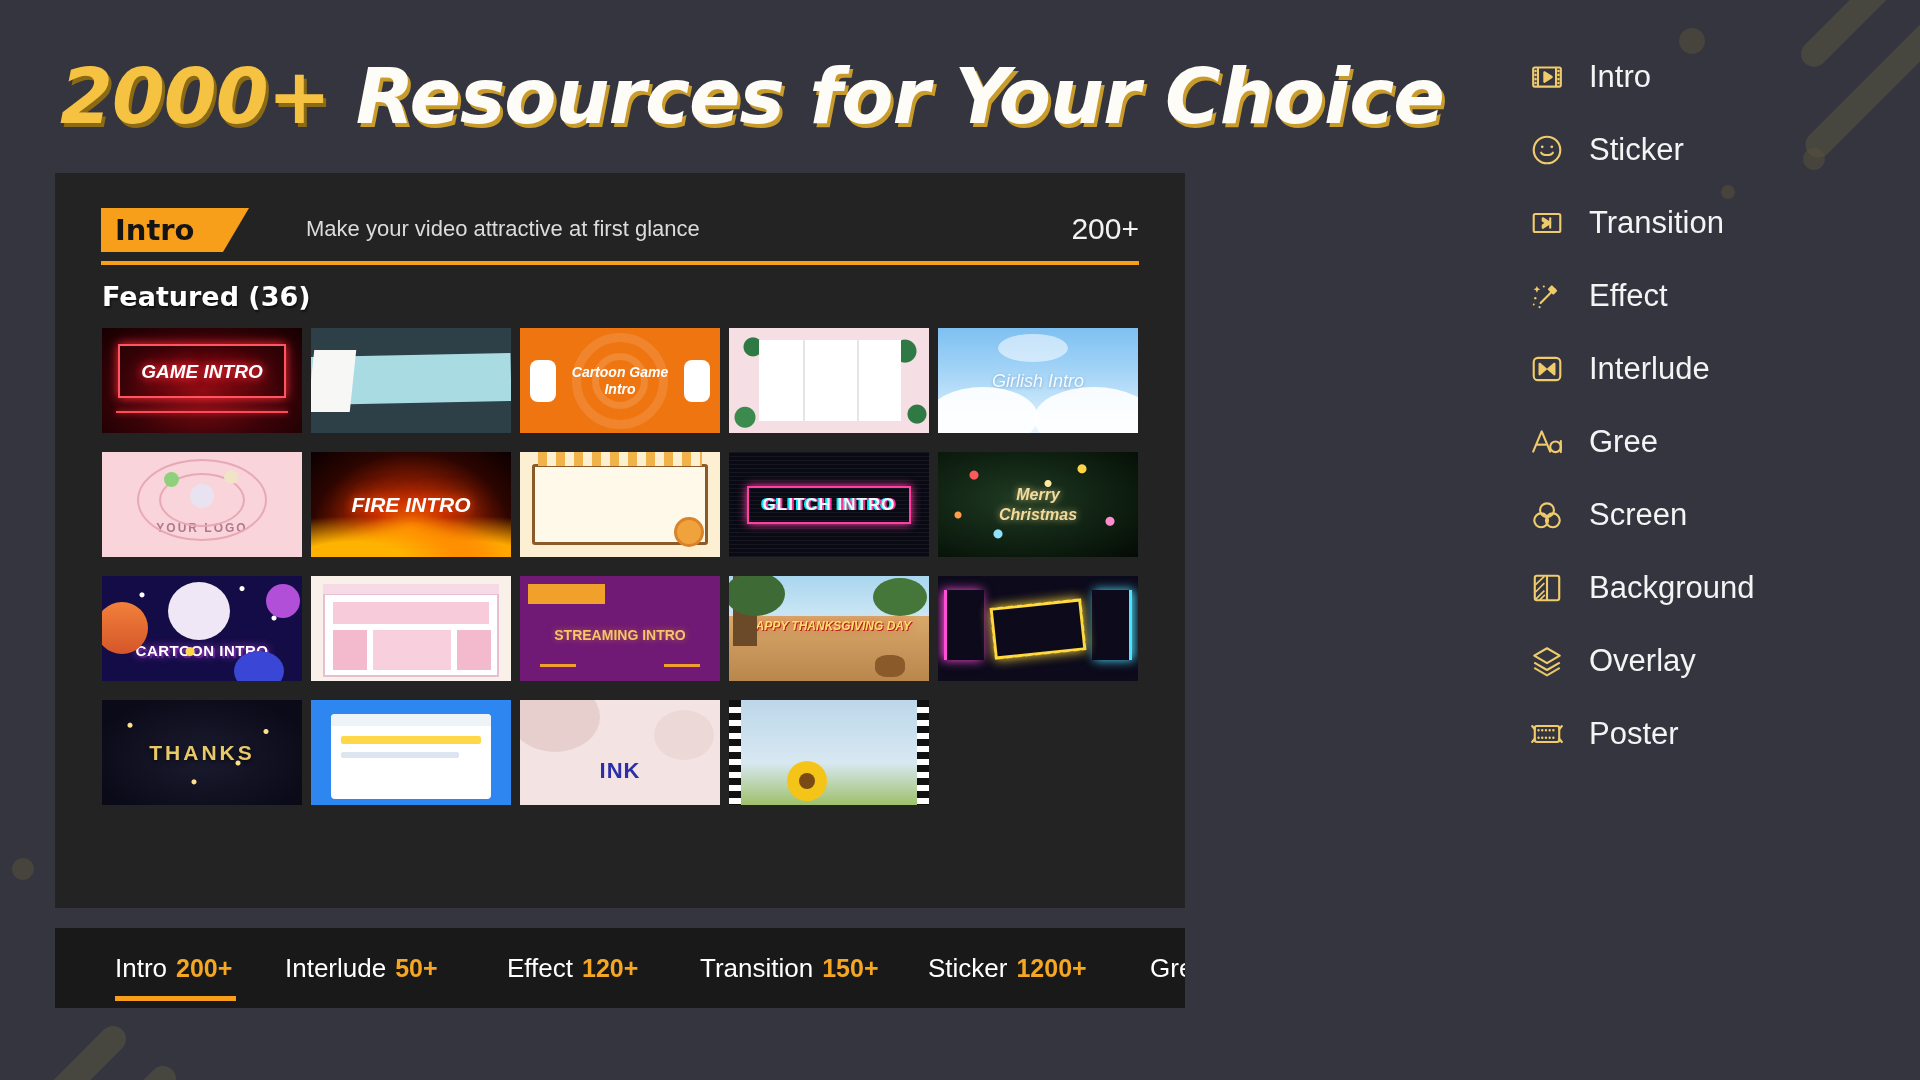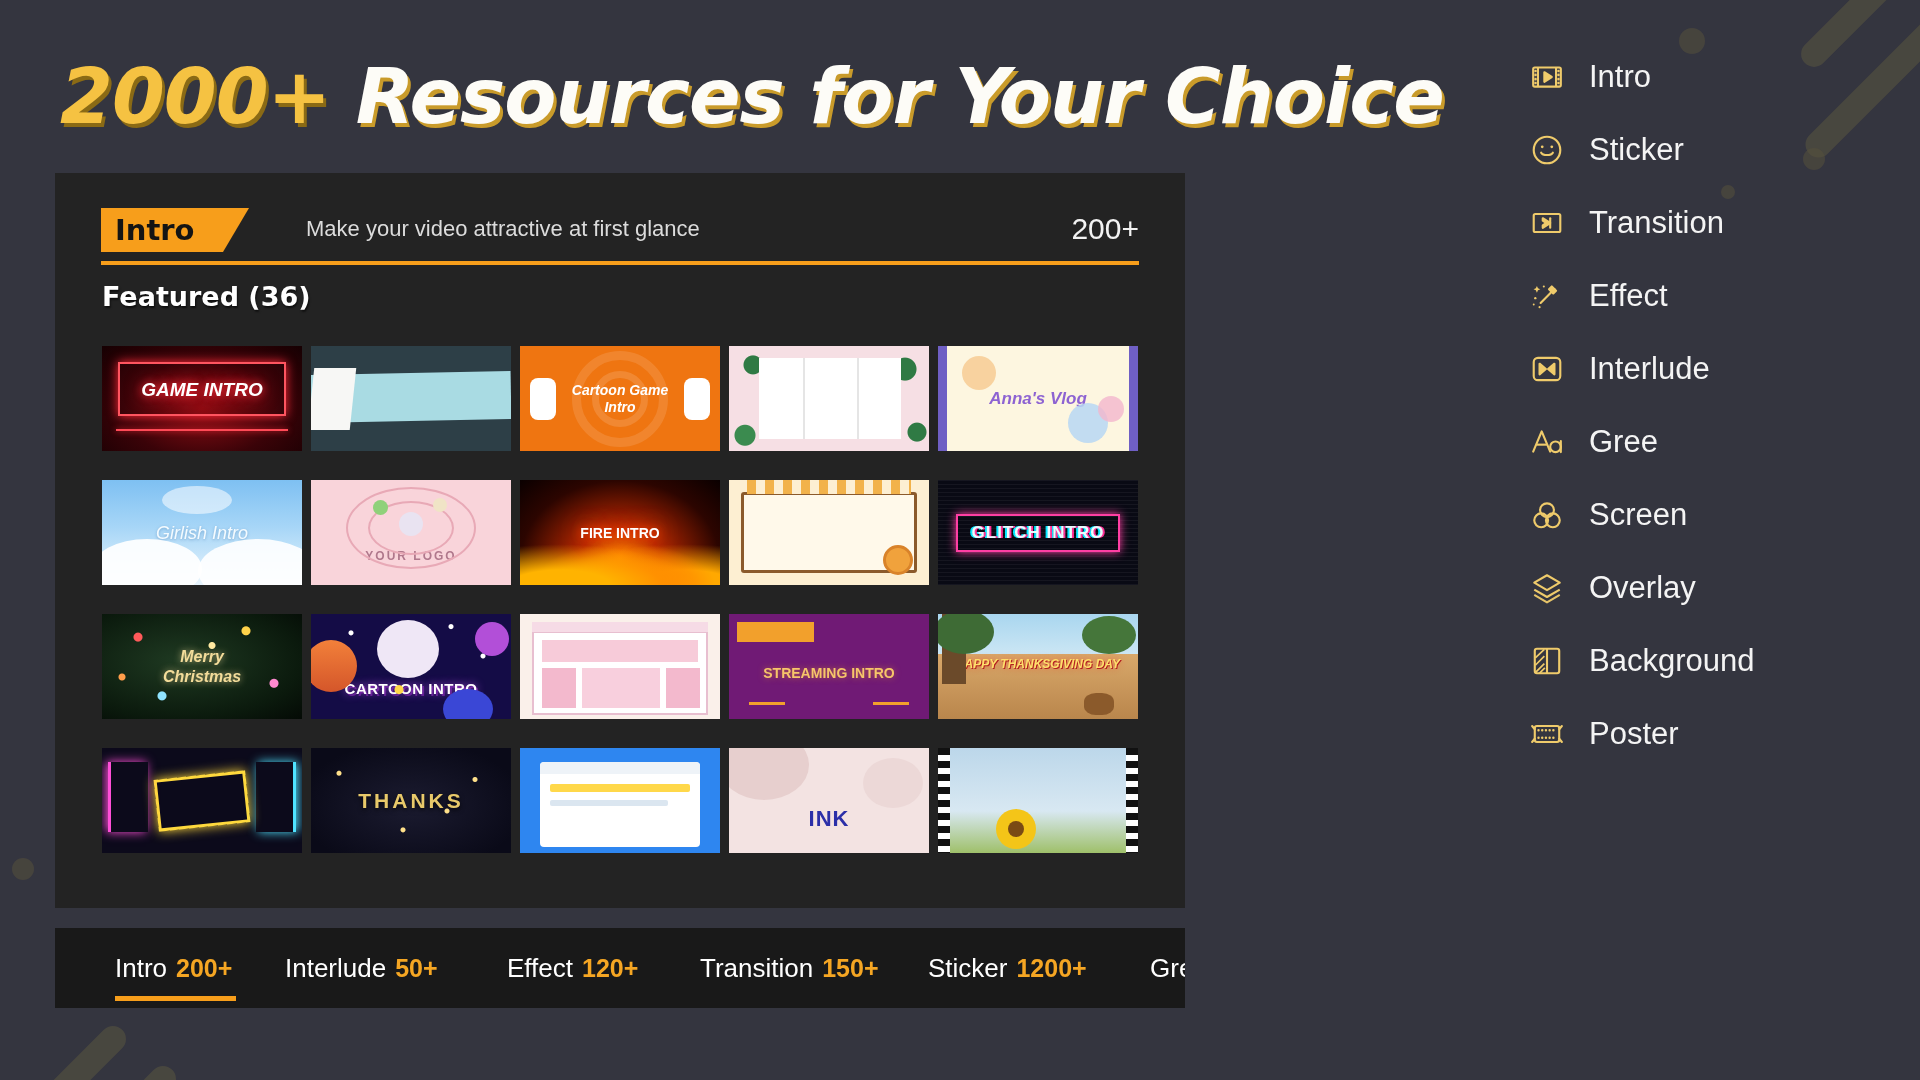--- a/index.html
+++ b/index.html
@@ -53,23 +53,23 @@
 
   #featured {
     position:absolute; left:47px; top:108px;
     font-size:27px; font-weight:bold; color:#ffffff;
     font-family:"DejaVu Sans", sans-serif;
     text-shadow:1px 2px 2px rgba(0,0,0,.6);
   }
 
   
   #grid {
-    position:absolute; left:47px; top:173px; width:1090px;
+    position:absolute; left:47px; top:155px; width:1090px;
     display:grid; grid-template-columns:repeat(5, 200px);
-    gap:29px 9px;
+    gap:19px 9px;
   }
   .thumb { width:200px; height:105px; position:relative; overflow:hidden; background:#111; }
   .thumb .lbl {
     position:absolute; left:0; right:0; top:50%; transform:translateY(-50%);
     text-align:center; font-weight:bold; white-space:nowrap;
   }
 
   
   #tabbar {
     position:absolute; left:55px; top:928px; width:1130px; height:80px;
@@ -137,44 +137,36 @@
    <div style="position:absolute;left:10px;top:32px;width:26px;height:42px;background:#fff;border-radius:8px;"></div>
    <div style="position:absolute;right:10px;top:32px;width:26px;height:42px;background:#fff;border-radius:8px;"></div>
         </div>
         <div class="thumb" style="background: rgb(246, 223, 228);">
           <div class="lbl" style="color: rgb(29, 29, 29); font-size: 14px; letter-spacing: 0.5px;">SIMPLE INTRO</div>
           <div style="position:absolute;inset:0;background:radial-gradient(circle at 12% 18%,#2f7a44 0 9px,transparent 10px),radial-gradient(circle at 88% 22%,#2f7a44 0 11px,transparent 12px),radial-gradient(circle at 8% 85%,#3b8b4f 0 10px,transparent 11px),radial-gradient(circle at 94% 82%,#2f7a44 0 9px,transparent 10px);"></div>
    <div style="position:absolute;left:30px;top:12px;width:142px;bottom:12px;background:#fff;"></div>
    <div style="position:absolute;left:74px;top:12px;width:2px;bottom:12px;background:#e5e5e5;"></div>
    <div style="position:absolute;left:128px;top:12px;width:2px;bottom:12px;background:#e5e5e5;"></div>
         </div>
-        <div class="thumb" style="background: rgb(253, 246, 224);">
-          <div class="lbl" style="color: rgb(141, 99, 210); font-size: 17px; font-style: italic;">Anna's Vlog</div>
-          <div style="position:absolute;left:0;top:0;bottom:0;width:9px;background:#6f5fc4;"></div>
-   <div style="position:absolute;right:0;top:0;bottom:0;width:9px;background:#6f5fc4;"></div>
-   <div style="position:absolute;left:24px;top:10px;width:34px;height:34px;border-radius:50%;background:#f6c98f;opacity:.8;"></div>
-   <div style="position:absolute;right:30px;bottom:8px;width:40px;height:40px;border-radius:50%;background:#b7d7f3;opacity:.85;"></div>
-   <div style="position:absolute;right:14px;top:50px;width:26px;height:26px;border-radius:50%;background:#f3b6cd;opacity:.8;"></div>
-        </div>
         <div class="thumb" style="background: linear-gradient(rgb(126, 192, 242) 0%, rgb(167, 214, 247) 45%, rgb(233, 245, 253) 100%);">
           <div class="lbl" style="color: rgb(244, 251, 255); font-size: 18px; font-style: italic; font-weight: 400; text-shadow: rgba(80, 130, 180, 0.6) 0px 1px 3px;">Girlish Intro</div>
           <div style="position:absolute;left:-10px;bottom:-14px;width:110px;height:60px;border-radius:50%;background:#fff;opacity:.92;"></div>
    <div style="position:absolute;right:-16px;bottom:-18px;width:120px;height:64px;border-radius:50%;background:#fff;opacity:.9;"></div>
    <div style="position:absolute;left:60px;top:6px;width:70px;height:28px;border-radius:50%;background:#fff;opacity:.55;"></div>
         </div>
         <div class="thumb" style="background: rgb(249, 212, 218);">
           <div class="lbl" style="color: rgb(176, 120, 140); font-size: 12px; letter-spacing: 2px; top: 72%;">YOUR LOGO</div>
           <div style="position:absolute;left:50%;top:46%;width:130px;height:82px;margin:-41px 0 0 -65px;border-radius:50%;border:2px solid #e8a9b6;"></div>
    <div style="position:absolute;left:50%;top:46%;width:86px;height:54px;margin:-27px 0 0 -43px;border-radius:50%;border:2px solid #e8a9b6;"></div>
    <div style="position:absolute;left:50%;top:30%;width:24px;height:24px;margin-left:-12px;border-radius:50%;background:#e9e3f1;"></div>
    <div style="position:absolute;left:62px;top:20px;width:15px;height:15px;border-radius:50%;background:#8fd17a;"></div>
    <div style="position:absolute;right:64px;top:18px;width:14px;height:14px;border-radius:50%;background:#f0e4c6;"></div>
         </div>
         <div class="thumb" style="background: radial-gradient(at 50% 75%, rgb(255, 138, 0) 0%, rgb(182, 40, 0) 28%, rgb(44, 5, 0) 70%, rgb(10, 0, 0) 100%);">
-          <div class="lbl" style="color: rgb(255, 255, 255); font-size: 14px; text-shadow: rgb(255, 59, 0) 0px 0px 10px, rgb(255, 106, 0) 0px 0px 22px;">FIRE INTRO</div>
+          <div class="lbl" style="color: rgb(255, 255, 255); font-size: 21px; font-style: italic; text-shadow: rgb(255, 59, 0) 0px 0px 10px, rgb(255, 106, 0) 0px 0px 22px;">FIRE INTRO</div>
           <div style="position:absolute;left:0;right:0;bottom:0;height:48px;background:radial-gradient(ellipse at 20% 100%,#ffb300 0 22%,transparent 60%),radial-gradient(ellipse at 52% 100%,#ff7a00 0 26%,transparent 62%),radial-gradient(ellipse at 82% 100%,#ffa800 0 22%,transparent 60%);"></div>
         </div>
         <div class="thumb" style="background: rgb(253, 239, 210);">
           <div class="lbl" style="color: rgb(192, 57, 43); font-size: 15px; font-style: italic;">Cooking Diary</div>
           <div style="position:absolute;inset:12px;border:3px solid #8b5a2b;border-radius:3px;background:#fff9ea;"></div>
    <div style="position:absolute;left:18px;top:0;right:18px;height:14px;background:repeating-linear-gradient(90deg,#f2b24a 0 9px,#fdefd2 9px 18px);"></div>
    <div style="position:absolute;right:16px;bottom:10px;width:30px;height:30px;border-radius:50%;background:#f0a23c;border:3px solid #d9832a;"></div>
         </div>
         <div class="thumb" style="background: rgb(9, 10, 20);">
           <div class="lbl" style="color: rgb(234, 252, 255); font-size: 17px; letter-spacing: 1px; text-shadow: rgb(255, 45, 149) 2px 0px, rgb(0, 231, 255) -2px 0px;">GLITCH INTRO</div>
@@ -331,37 +323,37 @@
       </div>
       <div class="side-item">
         <span class="side-ico"><svg viewBox="0 0 32 32" fill="none" stroke="#EFCB6B" stroke-width="2">
             <circle cx="16" cy="11.5" r="6.5"></circle>
             <circle cx="10.5" cy="21" r="6.5"></circle>
             <circle cx="21.5" cy="21" r="6.5"></circle>
           </svg></span>
         <span class="side-lbl">Screen</span>
       </div>
       <div class="side-item">
+        <span class="side-ico"><svg viewBox="0 0 32 32" fill="none" stroke="#EFCB6B" stroke-width="2">
+            <rect x="4.5" y="4.5" width="23" height="23" rx="2"></rect>
+            <line x1="16" y1="4.5" x2="16" y2="27.5"></line>
+            <path d="M5 13L13.5 5M5 20L13.5 11.5M5 27L13.5 18.5M9 27.5L14 22.5" stroke-width="1.6"></path>
+          </svg></span>
+        <span class="side-lbl">Background</span>
+      </div>
+      <div class="side-item">
         <span class="side-ico"><svg viewBox="0 0 32 32" fill="none" stroke="#EFCB6B" stroke-width="2" stroke-linejoin="round">
             <path d="M16 4l12 7-12 7L4 11z"></path>
             <path d="M4 17.5l12 7 12-7"></path>
             <path d="M4 22.5l12 7 12-7" opacity=".95"></path>
           </svg></span>
         <span class="side-lbl">Overlay</span>
       </div>
       <div class="side-item">
         <span class="side-ico"><svg viewBox="0 0 32 32" fill="none" stroke="#EFCB6B" stroke-width="2">
-            <rect x="4.5" y="4.5" width="23" height="23" rx="2"></rect>
-            <line x1="16" y1="4.5" x2="16" y2="27.5"></line>
-            <path d="M5 13L13.5 5M5 20L13.5 11.5M5 27L13.5 18.5M9 27.5L14 22.5" stroke-width="1.6"></path>
-          </svg></span>
-        <span class="side-lbl">Background</span>
-      </div>
-      <div class="side-item">
-        <span class="side-ico"><svg viewBox="0 0 32 32" fill="none" stroke="#EFCB6B" stroke-width="2">
             <rect x="4.5" y="8.5" width="23" height="15" rx="2"></rect>
             <path d="M4.5 11.5l-2.5-3M4.5 20.5l-2.5 3M27.5 11.5l2.5-3M27.5 20.5l2.5 3" stroke-linecap="round"></path>
             <path d="M8 12.5h.01M11.5 12.5h.01M15 12.5h.01M18.5 12.5h.01M22 12.5h.01M8 19.5h.01M11.5 19.5h.01M15 19.5h.01M18.5 19.5h.01M22 19.5h.01" stroke-linecap="round" stroke-width="2.3"></path>
           </svg></span>
         <span class="side-lbl">Poster</span>
       </div>
     </nav>
 
 </div>
 

